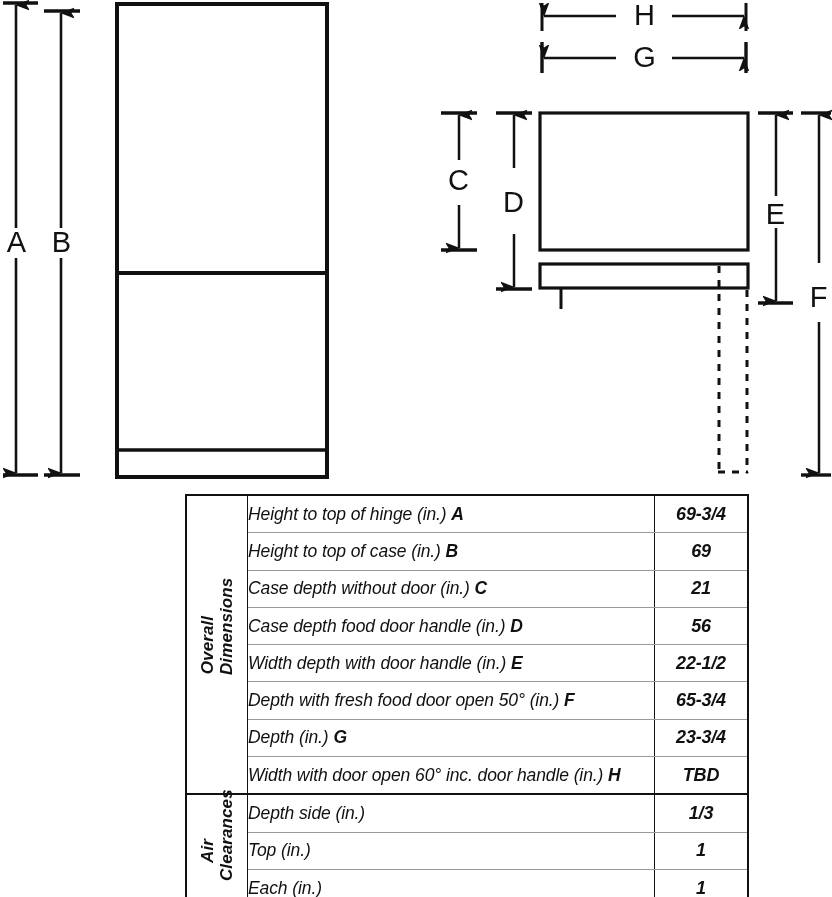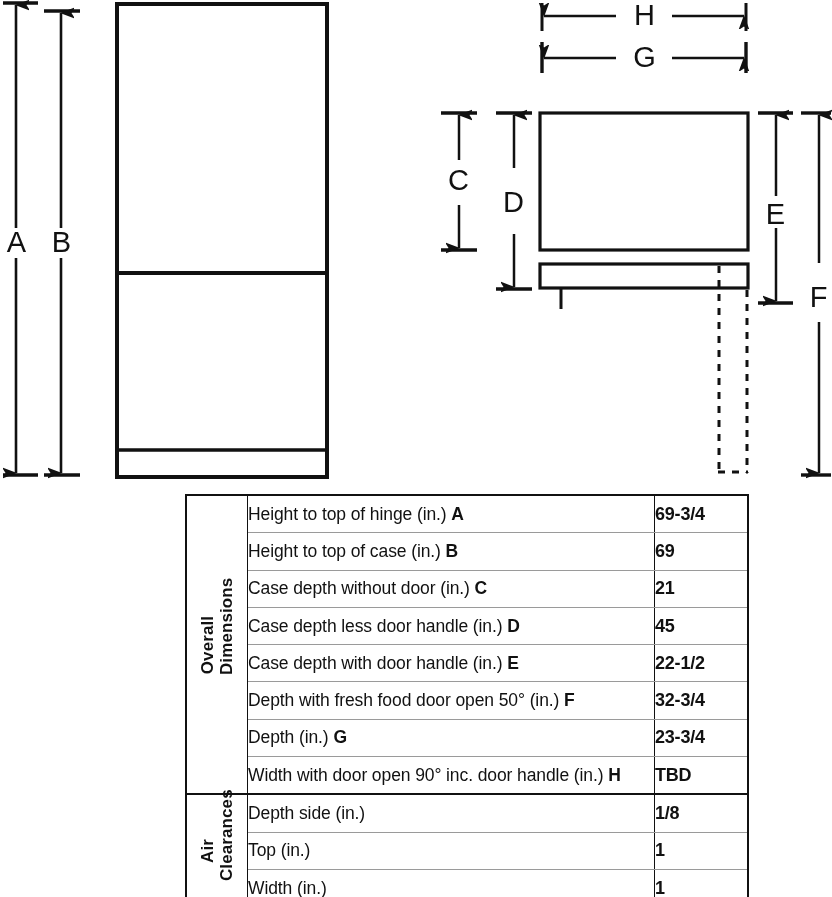--- a/index.html
+++ b/index.html
@@ -47,20 +47,21 @@
     top: 494px;
     width: 558px;
     border-collapse: collapse;
     table-layout: fixed;
     background: #ffffff;
   }
   #spec-table td {
     padding: 0;
     margin: 0;
     vertical-align: middle;
+    font-style: italic;
   }
   .grp-cell {
     width: 60px;
     text-align: center;
     border-right: 1.5px solid #111;
     position: relative;
   }
   .grp-rot {
     display: block;
     transform: rotate(-90deg);
@@ -80,20 +81,21 @@
     height: 36.3px;
     border-bottom: 1px solid #9a9a9a;
     border-right: 1.5px solid #111;
     letter-spacing: -0.1px;
   }
   .val-cell {
     width: 92px;
     font-size: 18px;
     font-weight: 700;
     color: #111;
+    text-align: center;
     height: 36.3px;
     border-bottom: 1px solid #9a9a9a;
     letter-spacing: -0.2px;
   }
   .desc-cell .ref { font-weight: 700; }
   tr.last-in-group .desc-cell,
   tr.last-in-group .val-cell { border-bottom: 2.5px solid #111; }
   tr.table-last .desc-cell,
   tr.table-last .val-cell { border-bottom: 0; }
   #spec-table { border: 2.5px solid #111; }
@@ -215,53 +217,53 @@
         </tr>
         <tr>
           <td class="desc-cell"><span>Height to top of case (in.)</span> <span class="ref">B</span></td>
           <td class="val-cell">69</td>
         </tr>
         <tr>
           <td class="desc-cell"><span>Case depth without door (in.)</span> <span class="ref">C</span></td>
           <td class="val-cell">21</td>
         </tr>
         <tr>
-          <td class="desc-cell"><span>Case depth less door handle (in.)</span> <span class="ref">D</span></td>
-          <td class="val-cell">45</td>
-        </tr>
-        <tr>
-          <td class="desc-cell"><span>Case depth with door handle (in.)</span> <span class="ref">E</span></td>
+          <td class="desc-cell"><span>Case depth food door handle (in.)</span> <span class="ref">D</span></td>
+          <td class="val-cell">56</td>
+        </tr>
+        <tr>
+          <td class="desc-cell"><span>Width depth with door handle (in.)</span> <span class="ref">E</span></td>
           <td class="val-cell">22-1/2</td>
         </tr>
         <tr>
           <td class="desc-cell"><span>Depth with fresh food door open 50° (in.)</span> <span class="ref">F</span></td>
-          <td class="val-cell">32-3/4</td>
+          <td class="val-cell">65-3/4</td>
         </tr>
         <tr>
           <td class="desc-cell"><span>Depth (in.)</span> <span class="ref">G</span></td>
           <td class="val-cell">23-3/4</td>
         </tr>
         <tr class="last-in-group">
-          <td class="desc-cell"><span>Width with door open 90° inc. door handle (in.)</span> <span class="ref">H</span></td>
+          <td class="desc-cell"><span>Width with door open 60° inc. door handle (in.)</span> <span class="ref">H</span></td>
           <td class="val-cell">TBD</td>
         </tr>
         <tr>
           <td class="grp-cell" rowspan="3">
             <span class="grp-rot">
               <div>Air</div>
               <div>Clearances</div>
             </span>
           </td>
           <td class="desc-cell"><span>Depth side (in.)</span></td>
-          <td class="val-cell">1/8</td>
+          <td class="val-cell">1/3</td>
         </tr>
         <tr>
           <td class="desc-cell"><span>Top (in.)</span></td>
           <td class="val-cell">1</td>
         </tr>
         <tr class="table-last">
-          <td class="desc-cell"><span>Width (in.)</span></td>
+          <td class="desc-cell"><span>Each (in.)</span></td>
           <td class="val-cell">1</td>
         </tr>
       </tbody>
   </table>
 
 </div>
 
 </body></html>

